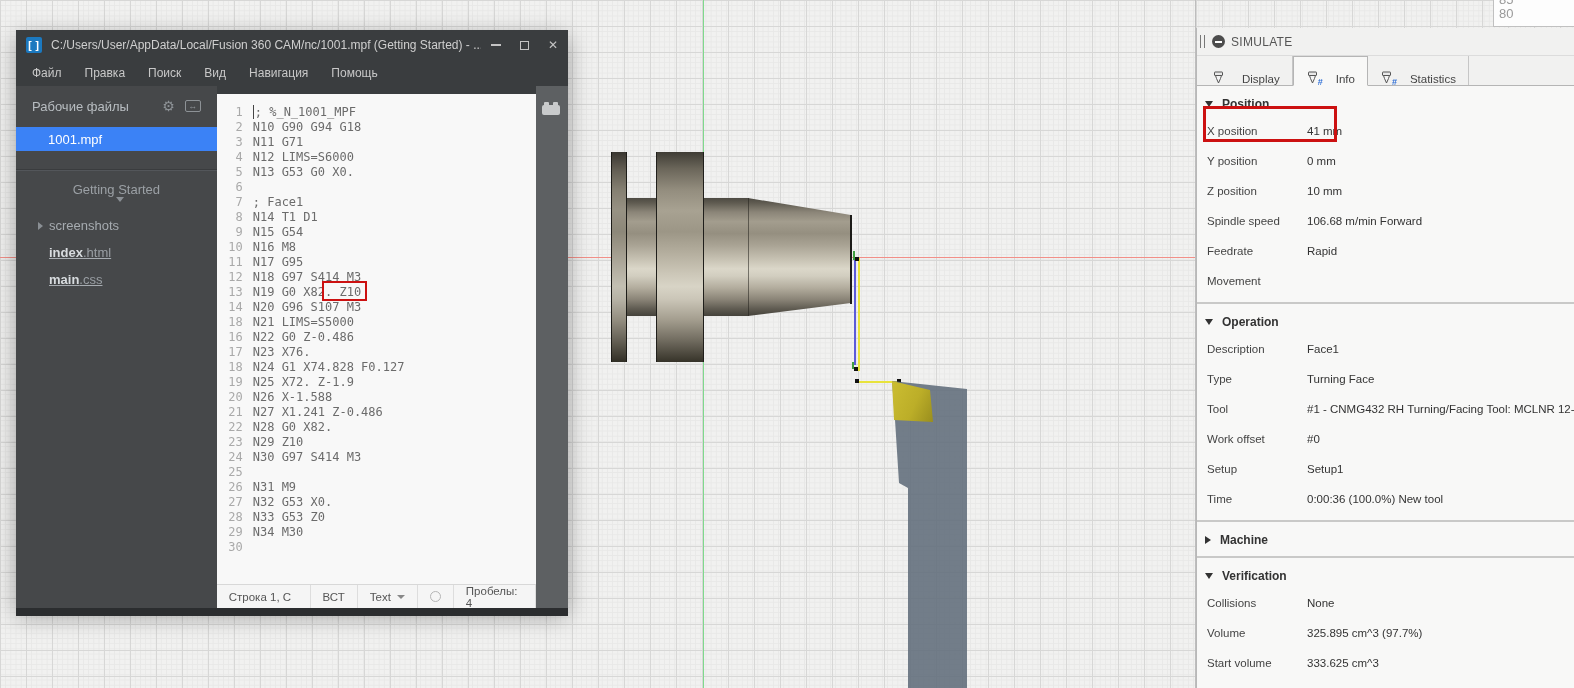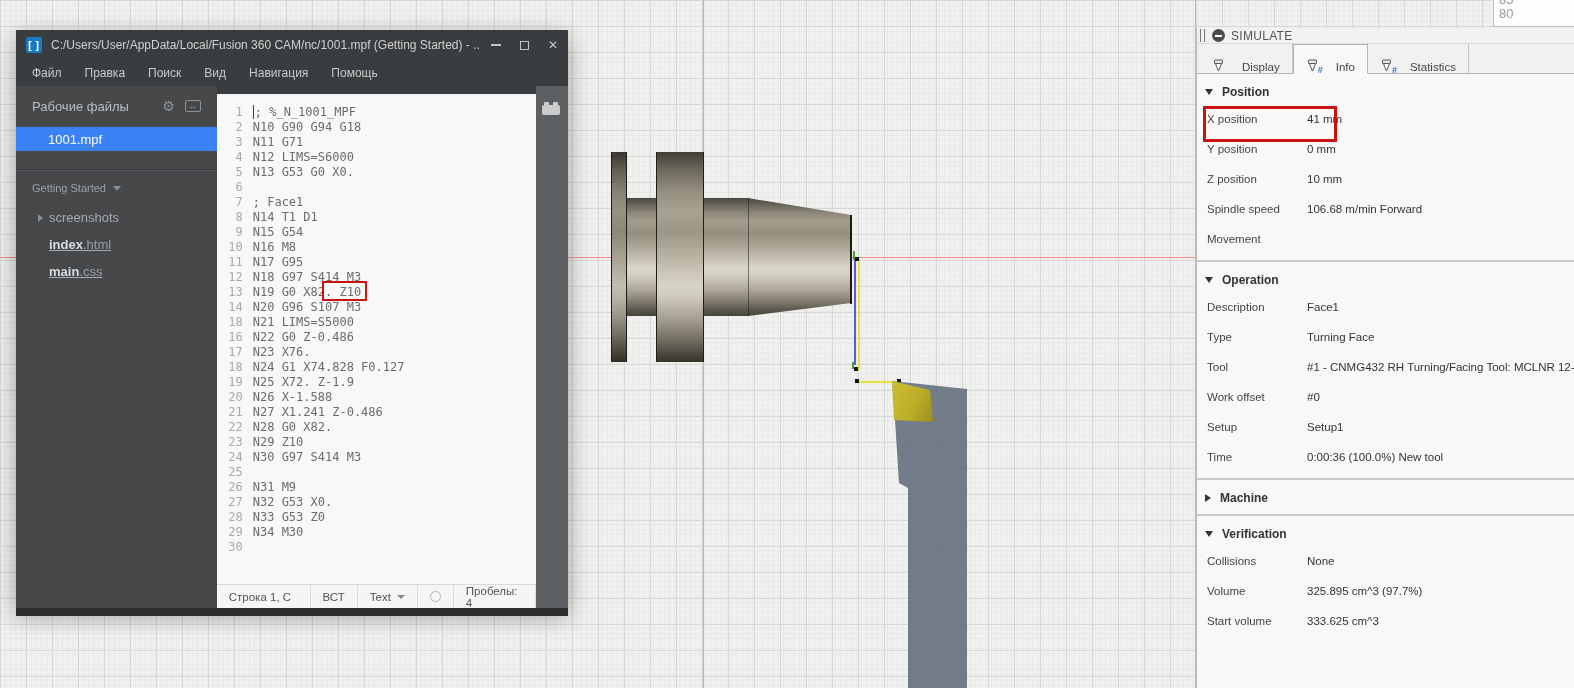--- a/index.html
+++ b/index.html
@@ -72,21 +72,21 @@
   .ed-body { display:flex; height:522px; }
   .sidebar { width:212px; background:#46484a; color:#a6abb0; position:relative; }
   .sb-header { display:flex; align-items:center; margin:12px 16px 0 16px; color:#b8bdc1; font-size:13px; }
   .sb-header .sb-title { flex:1; }
   .gear-ic { color:#8d9296; font-size:14px; margin-right:10px; }
   .split-ic { width:16px; height:12px; border:1px solid #8d9296; border-radius:2px; font-size:9px;
     color:#8d9296; display:flex; align-items:center; justify-content:center; line-height:1; }
   .sb-file-selected { margin-top:13px; height:24px; background:#3b82f6; color:#fff;
     display:flex; align-items:center; padding-left:32px; font-size:13px; }
   .sb-divider { height:1px; background:#3a3c3e; margin:18px 0 0 0; box-shadow:0 1px 0 #53565a; }
-  .sb-project { display:flex; align-items:center; margin:12px 16px 0 16px; font-size:11px; color:#9ba0a5; }
+  .sb-project { display:flex; align-items:center; margin:12px 16px 0 16px; font-size:13px; color:#9ba0a5;flex-direction:column; }
   .tri-s-down { width:0; height:0; border-left:4px solid transparent; border-right:4px solid transparent;
     border-top:5px solid #8a8f94; margin-left:7px; }
   .tri-s-right { width:0; height:0; border-top:4px solid transparent; border-bottom:4px solid transparent;
     border-left:5px solid #8a8f94; margin-right:6px; }
   .sb-item { display:flex; align-items:center; margin:12px 16px 0 22px; font-size:13px; color:#a6abb0; }
   .sb-item .fname { color:#d8dcdf; font-weight:bold; }
   .sb-item .fext { color:#9a9fa4; }
   .sb-item.first { margin-top:16px; }
   .sb-item.noarrow { padding-left:11px;text-decoration:underline; }
 
@@ -111,21 +111,21 @@
   .lego { width:20px; height:15px; position:relative; }
   .lego .stud { position:absolute; top:0; width:5px; height:4px; background:#c9cbcc; border-radius:1px; }
   .lego .s1 { left:2px; } .lego .s2 { left:11px; }
   .lego .body { position:absolute; top:3px; left:0; width:18px; height:10px; background:#c9cbcc; border-radius:2px; }
   .ed-bottom { height:8px; background:#2b2d2f; }
 
   
   .panel-edge-line { position:absolute; left:1195px; top:0; width:1px; height:688px; background:#bdbdbd; z-index:5; }
   .sim-panel { position:absolute; left:1196px; top:28px; width:378px; height:660px; background:#f8f8f7;
     border-left:1px solid #b8b8b8; z-index:10; font-size:11.5px; color:#333; }
-  .sp-header { height:16px; background:#f1f1f0; border-bottom:1px solid #dcdcdc; display:flex;
+  .sp-header { height:28px; background:#f1f1f0; border-bottom:1px solid #dcdcdc; display:flex;
     align-items:center; padding-left:3px; }
   .sp-grip { width:5px; height:13px; border-left:1px solid #777; border-right:1px solid #777; margin-right:7px; }
   .sp-collapse { width:13px; height:13px; border-radius:50%; background:#4c4c4c; position:relative; margin-right:6px; }
   .sp-collapse::after { content:""; position:absolute; left:3px; top:5.5px; width:7px; height:2px; background:#fff; }
   .sp-title { color:#555; font-size:12px; letter-spacing:.3px; }
   .sp-tabs { height:30px; background:#f1f1f0; display:flex; border-bottom:1px solid #b5b5b5; padding-left:3px; }
   .sp-tab { display:flex; align-items:flex-end; gap:17px; padding:0 12px; border-right:1px solid #c6c6c6;
     color:#444; position:relative; }
   .sp-tab.active { background:#f8f8f7; border:1px solid #b5b5b5; border-bottom:1px solid #f8f8f7;
     margin-bottom:-1px; }
@@ -439,20 +439,24 @@
     </div>
   <div class="prow">
       <span class="plabel">Z position</span>
       <span class="pvalue">10 mm</span>
     </div>
   <div class="prow">
       <span class="plabel">Spindle speed</span>
       <span class="pvalue">106.68 m/min Forward</span>
     </div>
   <div class="prow">
+      <span class="plabel">Feedrate</span>
+      <span class="pvalue">Rapid</span>
+    </div>
+  <div class="prow">
       <span class="plabel">Movement</span>
       <span class="pvalue"></span>
     </div>
 
   <div class="pdivider"></div>
 
   <div class="sp-sec-header">
     <span class="tri-p-down"></span>
     <span>Operation</span>
   </div>

